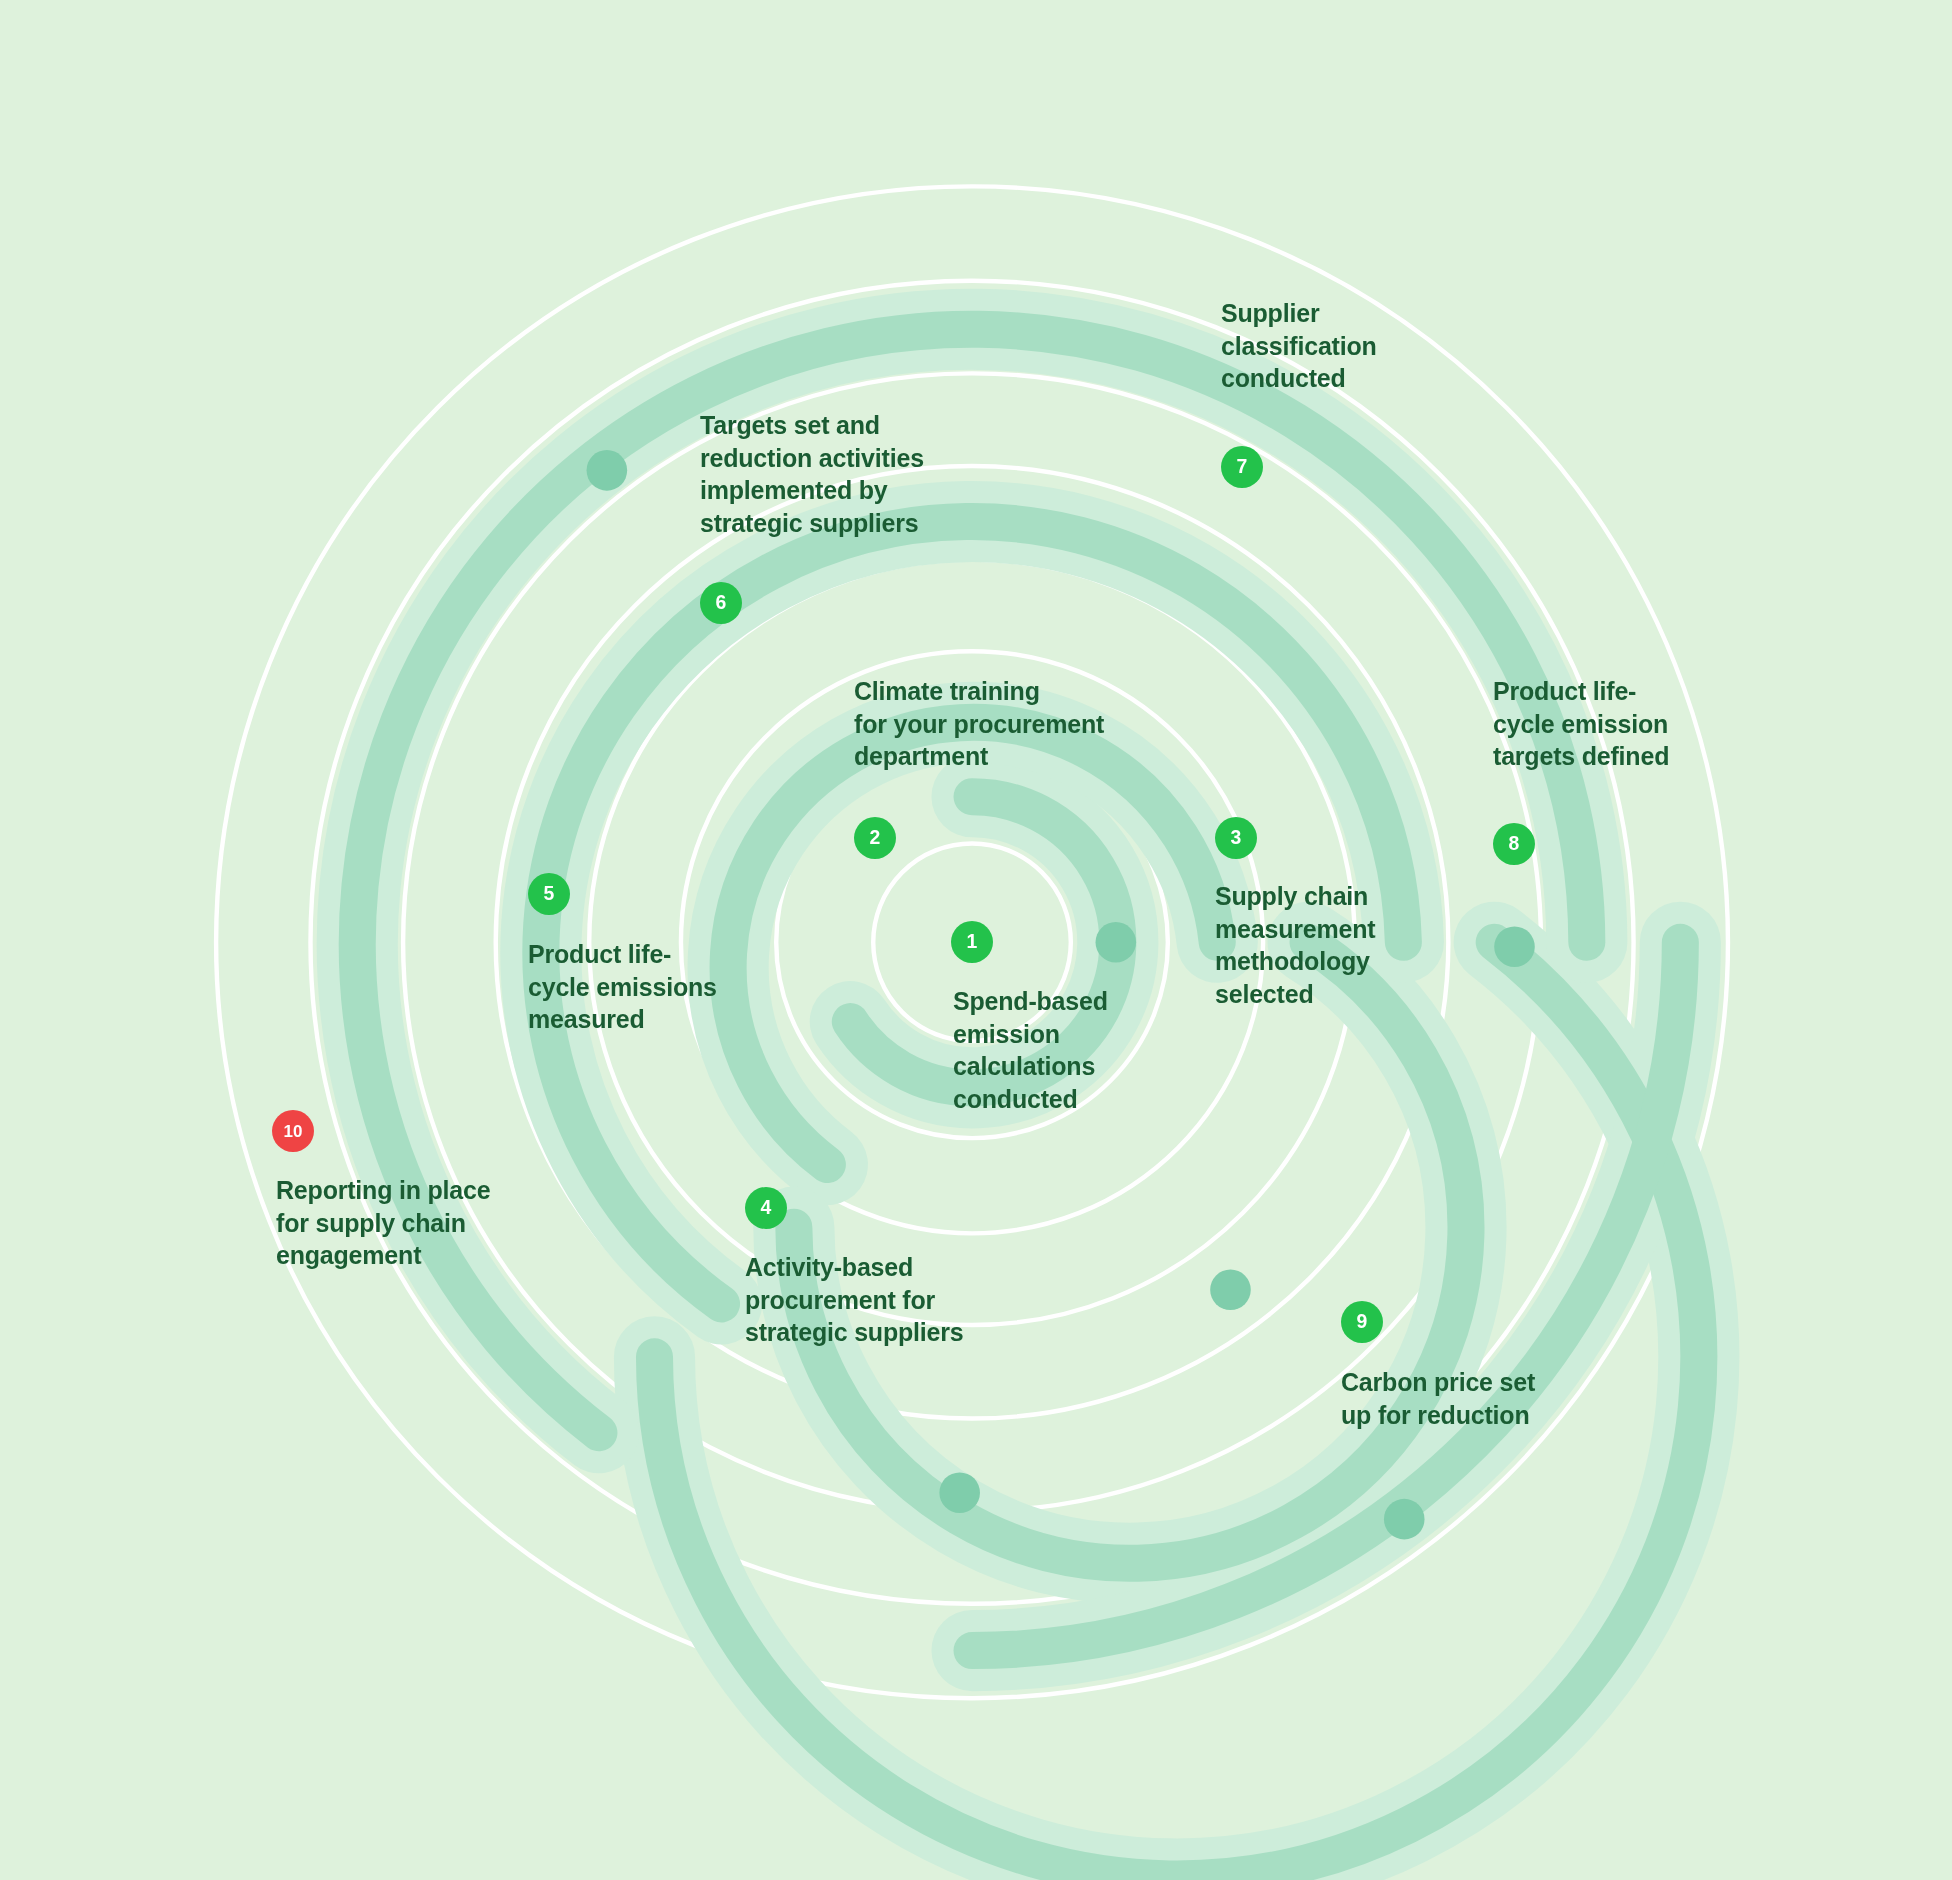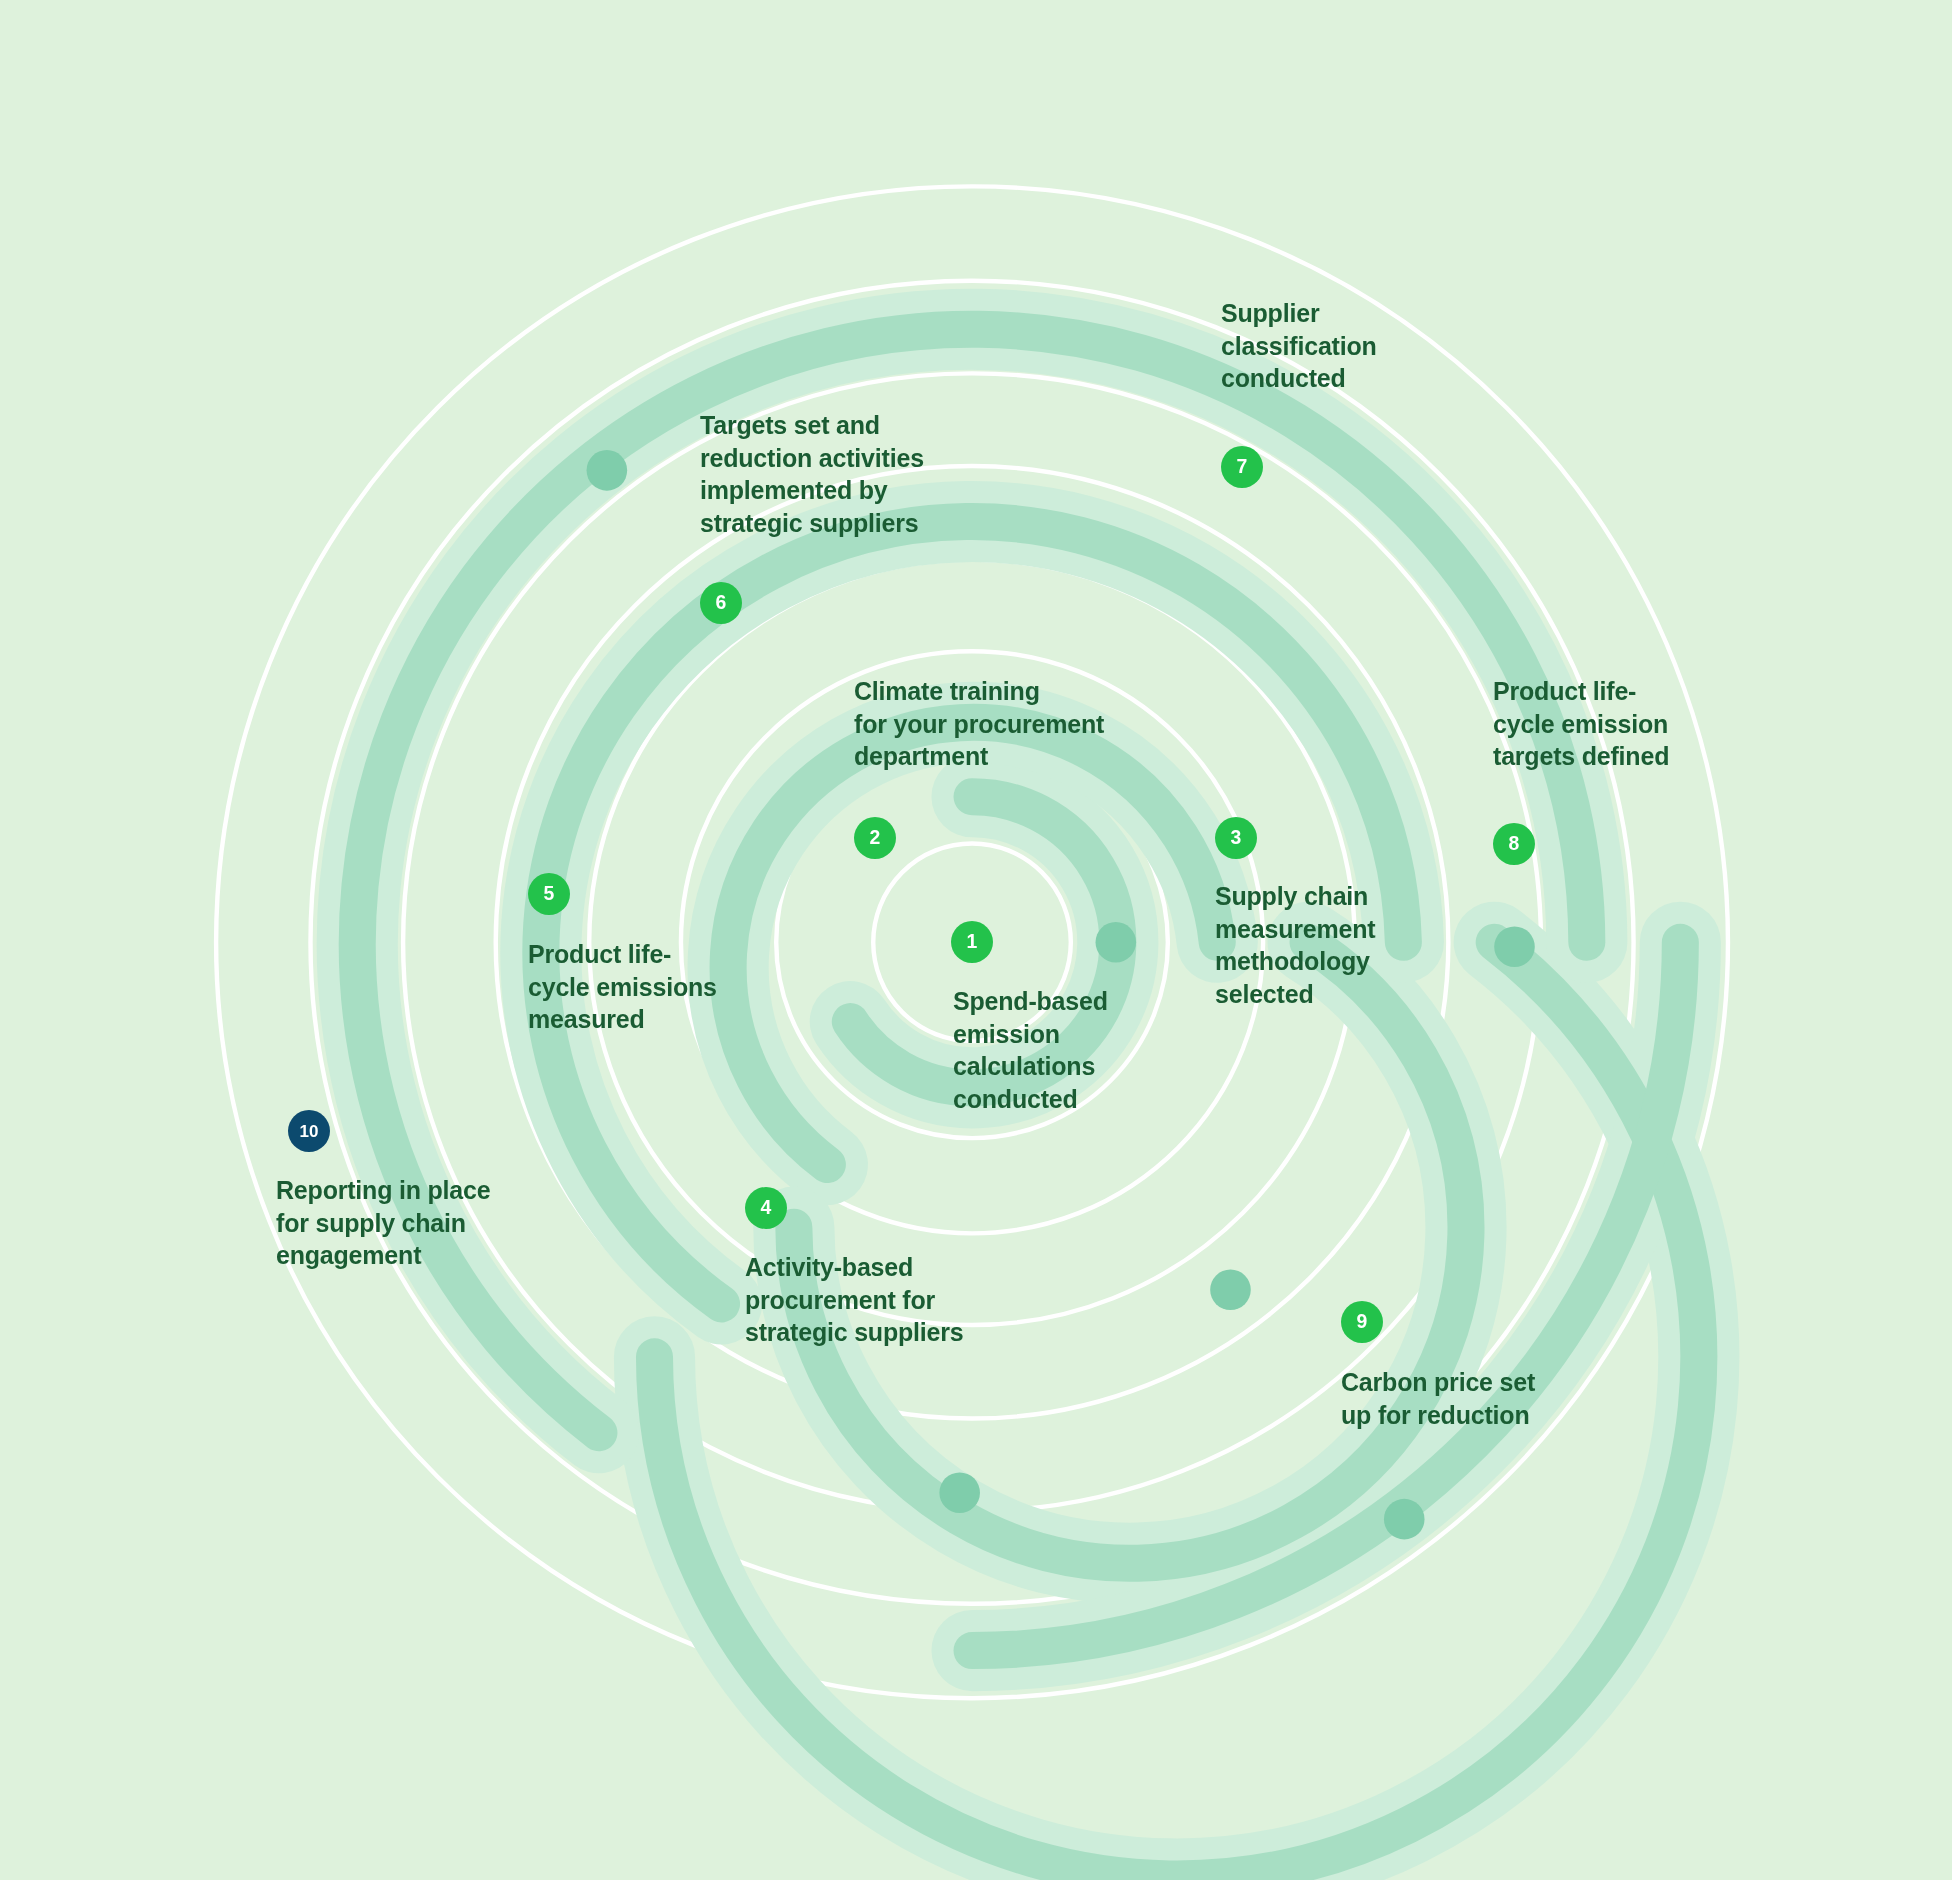--- a/index.html
+++ b/index.html
@@ -102,21 +102,21 @@
 
   <div class="step-badge badge-lg" style="left: 951px; top: 921px; background: rgb(35, 194, 75); color: rgb(255, 255, 255);">1</div>
   <div class="step-badge badge-lg" style="left: 854px; top: 817px; background: rgb(35, 194, 75); color: rgb(255, 255, 255);">2</div>
   <div class="step-badge badge-lg" style="left: 1215px; top: 817px; background: rgb(35, 194, 75); color: rgb(255, 255, 255);">3</div>
   <div class="step-badge badge-lg" style="left: 745px; top: 1187px; background: rgb(35, 194, 75); color: rgb(255, 255, 255);">4</div>
   <div class="step-badge badge-lg" style="left: 528px; top: 873px; background: rgb(35, 194, 75); color: rgb(255, 255, 255);">5</div>
   <div class="step-badge badge-lg" style="left: 700px; top: 582px; background: rgb(35, 194, 75); color: rgb(255, 255, 255);">6</div>
   <div class="step-badge badge-lg" style="left: 1221px; top: 446px; background: rgb(35, 194, 75); color: rgb(255, 255, 255);">7</div>
   <div class="step-badge badge-lg" style="left: 1493px; top: 823px; background: rgb(35, 194, 75); color: rgb(255, 255, 255);">8</div>
   <div class="step-badge badge-lg" style="left: 1341px; top: 1301px; background: rgb(35, 194, 75); color: rgb(255, 255, 255);">9</div>
-  <div class="step-badge badge-sm" style="left: 288px; top: 1110px; background: #0c4a6e; color: rgb(255, 255, 255);">10</div>
+  <div class="step-badge badge-sm" style="left: 272px; top: 1110px; background: #ef4444; color: rgb(255, 255, 255);">10</div>
 
   <div class="step-label" style="left: 953px; top: 985px; color: rgb(26, 92, 51);">Spend-based
 emission
 calculations
 conducted</div>
   <div class="step-label" style="left: 1215px; top: 880px; color: rgb(26, 92, 51);">Supply chain
 measurement
 methodology
 selected</div>
   <div class="step-label" style="left: 854px; top: 675px; color: rgb(26, 92, 51);">Climate training

